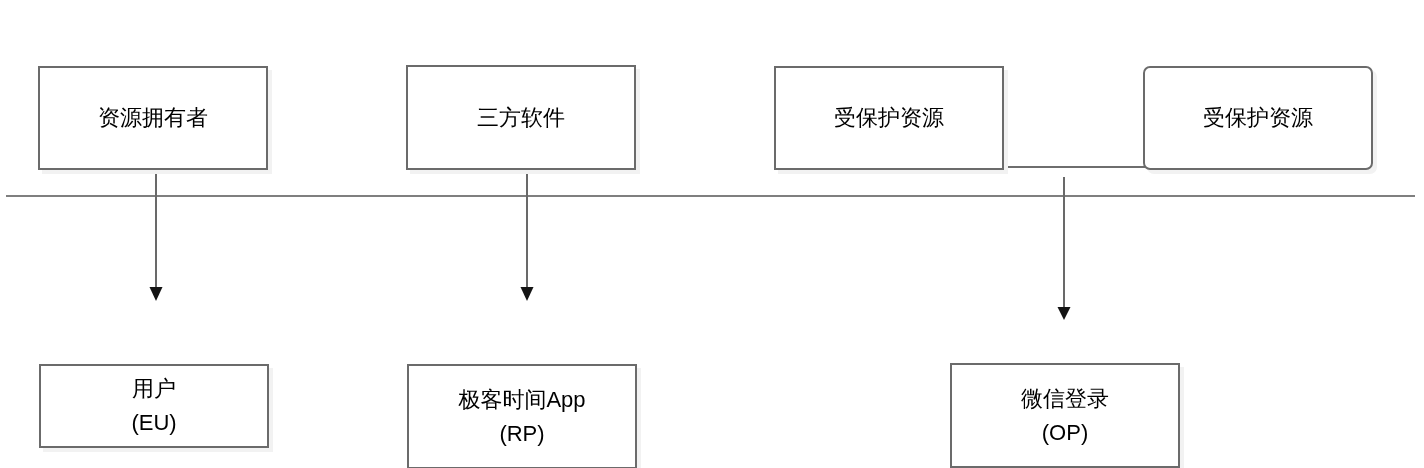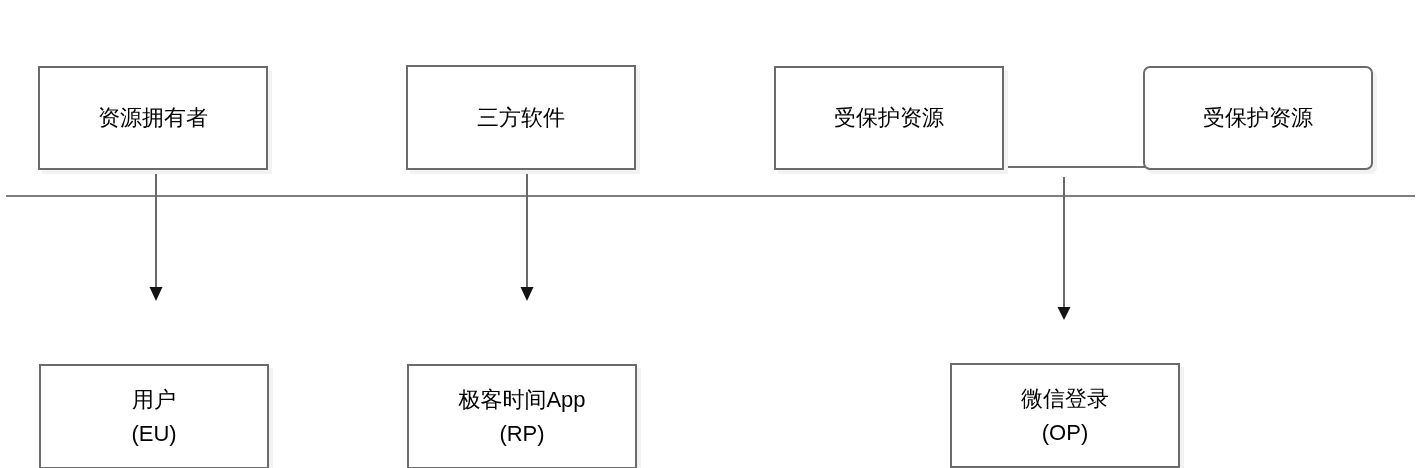--- a/index.html
+++ b/index.html
@@ -41,21 +41,21 @@
     line-height: 34px;
     margin-top: 36px;
   }
   .node .label { white-space: nowrap; }
   
   .pos-ro  { left: 38px;   top: 30px; }
   .pos-tp  { left: 406px;  top: 29px;  height: 105px; }
   .pos-as  { left: 774px;  top: 30px; }
   .pos-pr  { left: 1143px; top: 30px; border-radius: 7px; }
   
-  .pos-eu  { left: 39px;   top: 328px; height: 105px; }
+  .pos-eu  { left: 39px;   top: 328px; height: 84px; }
   .pos-rp  { left: 407px;  top: 328px; height: 105px; }
   .pos-op  { left: 950px;  top: 327px; height: 105px; }
 </style>
 </head>
 <body>
 
 <div class="canvas">
 
   <svg class="connector-layer" width="1424" height="468" viewBox="0 0 1424 468" xmlns="http://www.w3.org/2000/svg">
 

